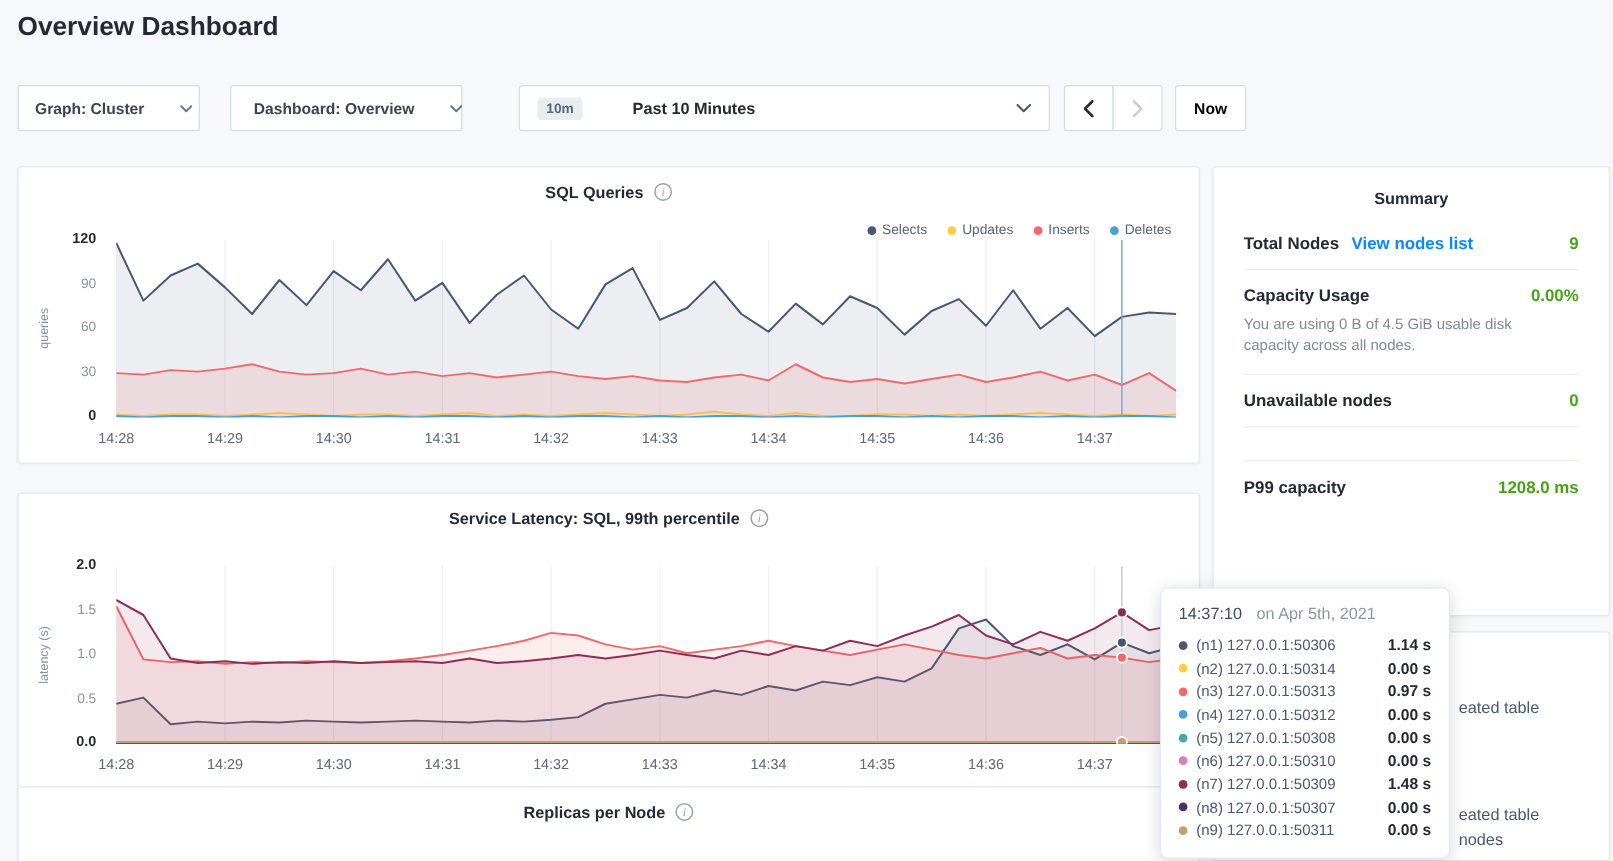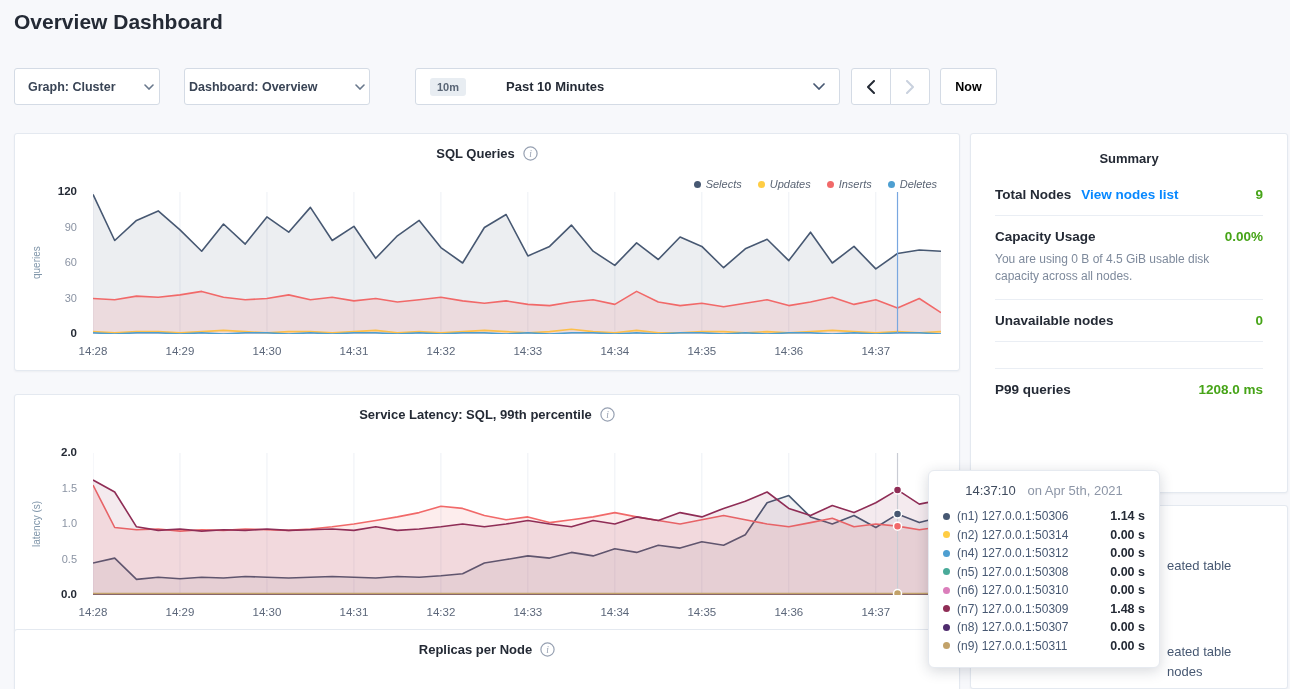--- a/index.html
+++ b/index.html
@@ -12,21 +12,21 @@
   .page-title{position:absolute;left:14px;top:10px;margin:0;font-size:21px;font-weight:700;color:#242a35;}
 
   
   .btn{position:absolute;height:37px;background:#fff;border:1px solid #d4dbe5;border-radius:3px;
        display:flex;align-items:center;box-sizing:border-box;cursor:pointer;gap:28px;}
   .btn .lbl{font-size:12.5px;font-weight:700;color:#394455;white-space:nowrap;}
   .btn .lbl.big{font-size:13px;color:#242a35;}
   .btn .lbl.disabled{color:#000000;}
   .chev{display:flex;align-items:center;}
   #graph-btn{left:14px;top:68px;width:146px;padding:0 13px;justify-content:space-between;}
-  #dashboard-btn{left:184px;top:68px;width:186px;padding:0 4px;justify-content:space-between;}
+  #dashboard-btn{left:184px;top:68px;width:186px;padding:0 18px;justify-content:space-between;}
   #time-picker{left:415px;top:68px;width:425px;padding:0 14px;}
   #time-picker .badge{background:#e8edf2;border-radius:3px;font-size:11px;font-weight:700;color:#5a6676;
        padding:3px 7px;margin-right:12px;}
   #prev-btn{left:851px;top:68px;width:40px;justify-content:center;border-radius:3px 0 0 3px;}
   #next-btn{left:890px;top:68px;width:40px;justify-content:center;border-radius:0 3px 3px 0;}
   #now-btn{left:940px;top:68px;width:57px;justify-content:center;}
 
   
   .card{position:absolute;background:#fff;border:1px solid #e4e9f0;border-radius:3px;
         box-shadow:0 1px 2px rgba(40,50,70,.05);box-sizing:border-box;}
@@ -35,21 +35,21 @@
   #chart-card-2{left:14px;top:629px;width:946px;height:140px;}
   #summary-card{left:970px;top:133px;width:318px;height:360px;}
   #events-card{left:970px;top:505px;width:318px;height:184px;}
 
   
   .chart-title-row{position:absolute;top:12px;left:0;right:0;display:flex;justify-content:center;
         align-items:center;gap:8px;}
   .chart-title{font-size:13px;font-weight:700;color:#242a35;}
   .info-icon{display:flex;align-items:center;cursor:pointer;}
   .chart-legend{position:absolute;top:44px;right:22px;display:flex;gap:16px;align-items:center;}
-  .legend-item{display:flex;align-items:center;gap:5px;font-size:11px;color:#5a6474;cursor:pointer;font-style:italic;}
+  .legend-item{display:flex;align-items:center;gap:5px;font-size:11px;color:#5a6474;cursor:pointer;}
   .legend-dot{width:7px;height:7px;border-radius:50%;}
   .y-axis-unit{position:absolute;left:12px;top:58px;bottom:36px;width:18px;display:flex;align-items:center;
         justify-content:center;writing-mode:vertical-rl;transform:rotate(180deg);
         font-size:10px;color:#7f95a9;}
   .y-axis-labels{position:absolute;left:0;top:58px;bottom:36px;width:72px;}
   .ytick{position:absolute;right:10px;font-size:11px;color:#8a93a3;}
   .ytick.strong{font-weight:700;color:#242a35;font-size:11.5px;}
   .plot-area{position:absolute;left:78px;top:58px;right:18px;bottom:36px;}
   .x-axis-labels{position:absolute;left:78px;right:18px;bottom:9px;height:16px;}
   .xtick{position:absolute;width:44px;text-align:center;font-size:11.5px;color:#5c677a;}
@@ -68,21 +68,21 @@
   
   .events-list{position:absolute;inset:0;}
   .event-item{position:absolute;left:196px;font-size:13px;color:#475872;line-height:1.55;}
   #events-card .event-item:nth-child(1){top:50px;}
   #events-card .event-item:nth-child(2){top:136px;}
 
   
   .tooltip{position:absolute;left:928px;top:470px;width:232px;background:#fff;border:1px solid #e6eaf0;
         border-radius:6px;box-shadow:0 3px 14px rgba(30,40,60,.18);padding:12px 14px;z-index:20;
         box-sizing:border-box;}
-  .tooltip-title{font-size:13px;color:#3f4b5e;margin-bottom:9px;text-align:center;}
+  .tooltip-title{font-size:13px;color:#3f4b5e;margin-bottom:9px;}
   .tooltip-date{color:#8d96a7;margin-left:4px;}
   .tt-row{display:flex;align-items:center;gap:7px;height:18.5px;font-size:12px;color:#475872;}
   .tt-dot{width:7px;height:7px;border-radius:50%;flex:none;}
   .tt-label{white-space:nowrap;}
   .tt-val{margin-left:auto;font-weight:700;color:#242a35;font-size:12.5px;white-space:nowrap;}
 </style>
 </head>
 <body>
 
 <h1 class="page-title">Overview Dashboard</h1>
@@ -300,21 +300,21 @@
       <div class="summary-row">
         <div class="sr-top">
           <span class="sr-label">Unavailable nodes</span>
           <span class="sr-value" style="color: rgb(70, 164, 23);">0</span>
         </div>
       </div>
       <div class="summary-row">
       </div>
       <div class="summary-row">
         <div class="sr-top">
-          <span class="sr-label">P99 queries</span>
+          <span class="sr-label">P99 capacity</span>
           <span class="sr-value" style="color: rgb(70, 164, 23);">1208.0 ms</span>
         </div>
       </div>
     </div>
 </div>
 
 <div class="card" id="events-card">
   <div class="events-list">
       <div class="event-item">
         <div class="event-text">eated table</div>
@@ -335,20 +335,25 @@
         <span class="tt-dot" style="background: rgb(71, 88, 114);"></span>
         <span class="tt-label">(n1) 127.0.0.1:50306</span>
         <span class="tt-val">1.14 s</span>
       </div>
       <div class="tt-row">
         <span class="tt-dot" style="background: rgb(255, 205, 68);"></span>
         <span class="tt-label">(n2) 127.0.0.1:50314</span>
         <span class="tt-val">0.00 s</span>
       </div>
       <div class="tt-row">
+        <span class="tt-dot" style="background: rgb(241, 105, 105);"></span>
+        <span class="tt-label">(n3) 127.0.0.1:50313</span>
+        <span class="tt-val">0.97 s</span>
+      </div>
+      <div class="tt-row">
         <span class="tt-dot" style="background: rgb(78, 159, 209);"></span>
         <span class="tt-label">(n4) 127.0.0.1:50312</span>
         <span class="tt-val">0.00 s</span>
       </div>
       <div class="tt-row">
         <span class="tt-dot" style="background: rgb(73, 170, 153);"></span>
         <span class="tt-label">(n5) 127.0.0.1:50308</span>
         <span class="tt-val">0.00 s</span>
       </div>
       <div class="tt-row">

